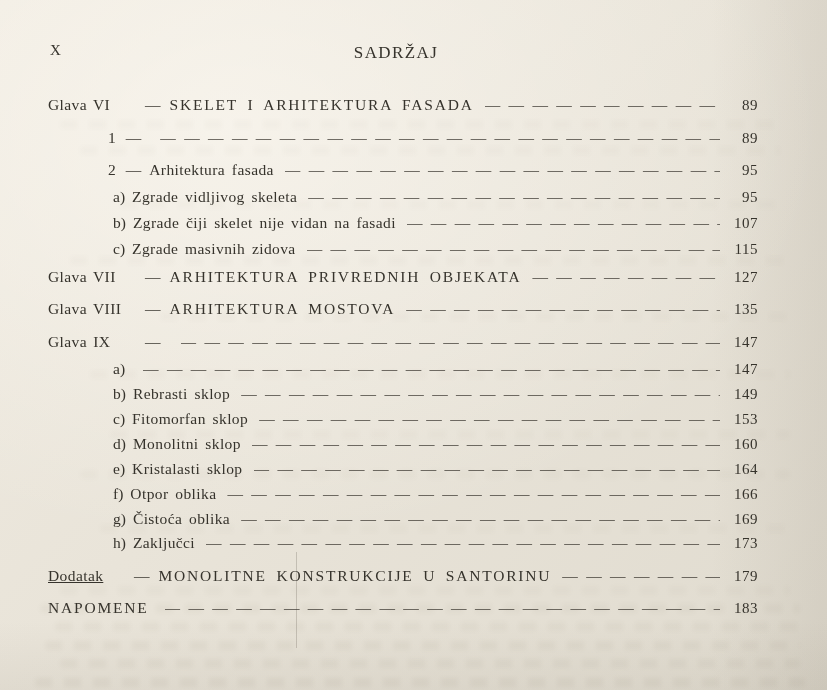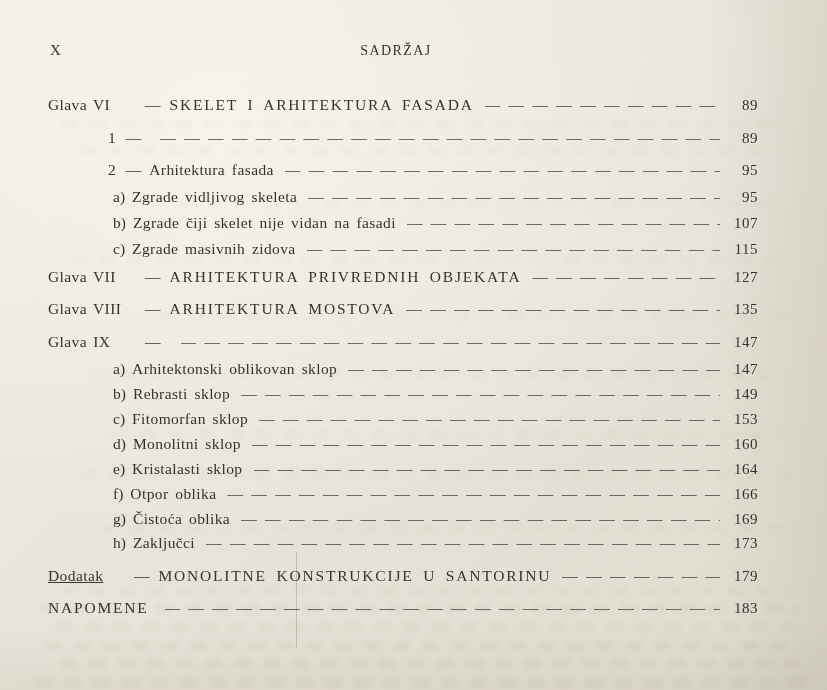--- a/index.html
+++ b/index.html
@@ -24,21 +24,21 @@
     filter:blur(2px);
   }
   .crease{
     position:absolute;width:1px;background:rgba(105,98,85,.28);filter:blur(.4px);
     pointer-events:none;
   }
   .content{position:absolute;left:48px;top:42px;width:710px;}
   .header{position:relative;height:20px;font-size:15px;}
   .roman{position:absolute;left:2px;top:0;letter-spacing:.5px;}
   .doc-title{position:absolute;left:348px;top:1px;transform:translateX(-50%);
-    font-size:14px;letter-spacing:1.4px;}
+    font-size:17px;letter-spacing:1.4px;}
   .row{display:flex;align-items:flex-start;line-height:20px;font-size:15.5px;white-space:nowrap;}
   .prefix{flex:0 0 auto;min-width:97px;letter-spacing:.4px;word-spacing:2px;}
   .row-dodatak .prefix{min-width:86px;text-decoration:underline;}
   .cdash{flex:0 0 auto;margin-right:9px;}
   .title-caps{letter-spacing:1.8px;word-spacing:4px;}
   .title-low{letter-spacing:.4px;word-spacing:2.5px;}
   .ind-num{margin-left:60px;}
   .ind-let{margin-left:65px;}
   .num{flex:0 0 auto;margin-right:5px;}
   .numdash{flex:0 0 auto;margin:0 8px 0 5px;}
@@ -142,21 +142,20 @@
 
     <div class="row mt13">
       <span class="prefix">Glava IX</span>
       <span class="cdash">—</span>
       <span class="leader">— — — — — — — — — — — — — — — — — — — — — — — — — — — — — — — — — — — — — — — —</span>
       <span class="pageno">147</span>
     </div>
 
     <div class="row mt7 ind-let">
       <span class="let">a)</span>
-      <span class="title-low">Arhitektonski oblikovan sklop</span>
       <span class="leader">— — — — — — — — — — — — — — — — — — — — — — — — — — — — — — — — — — — — — — — —</span>
       <span class="pageno">147</span>
     </div>
 
     <div class="row mt5 ind-let">
       <span class="let">b)</span>
       <span class="title-low">Rebrasti sklop</span>
       <span class="leader">— — — — — — — — — — — — — — — — — — — — — — — — — — — — — — — — — — — — — — — —</span>
       <span class="pageno">149</span>
     </div>

